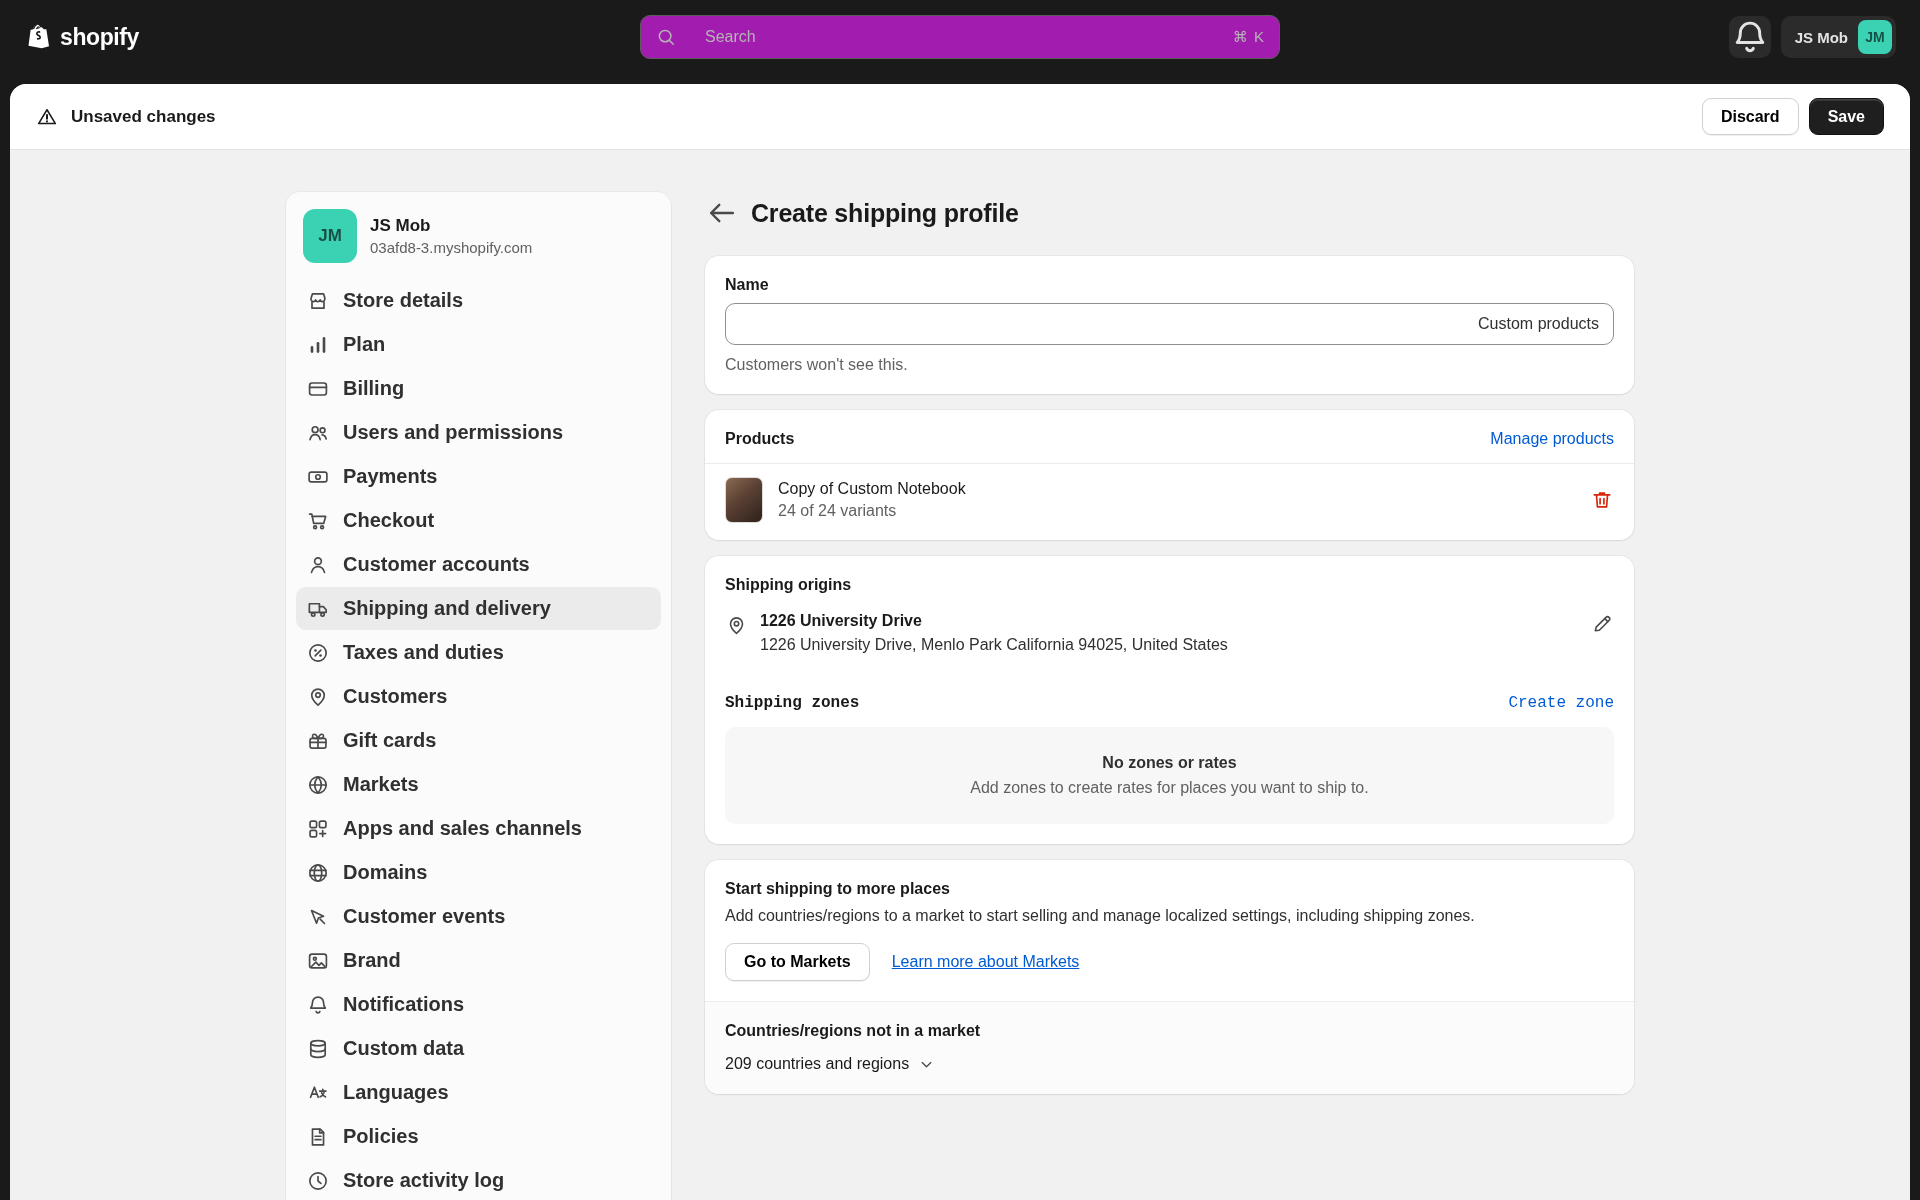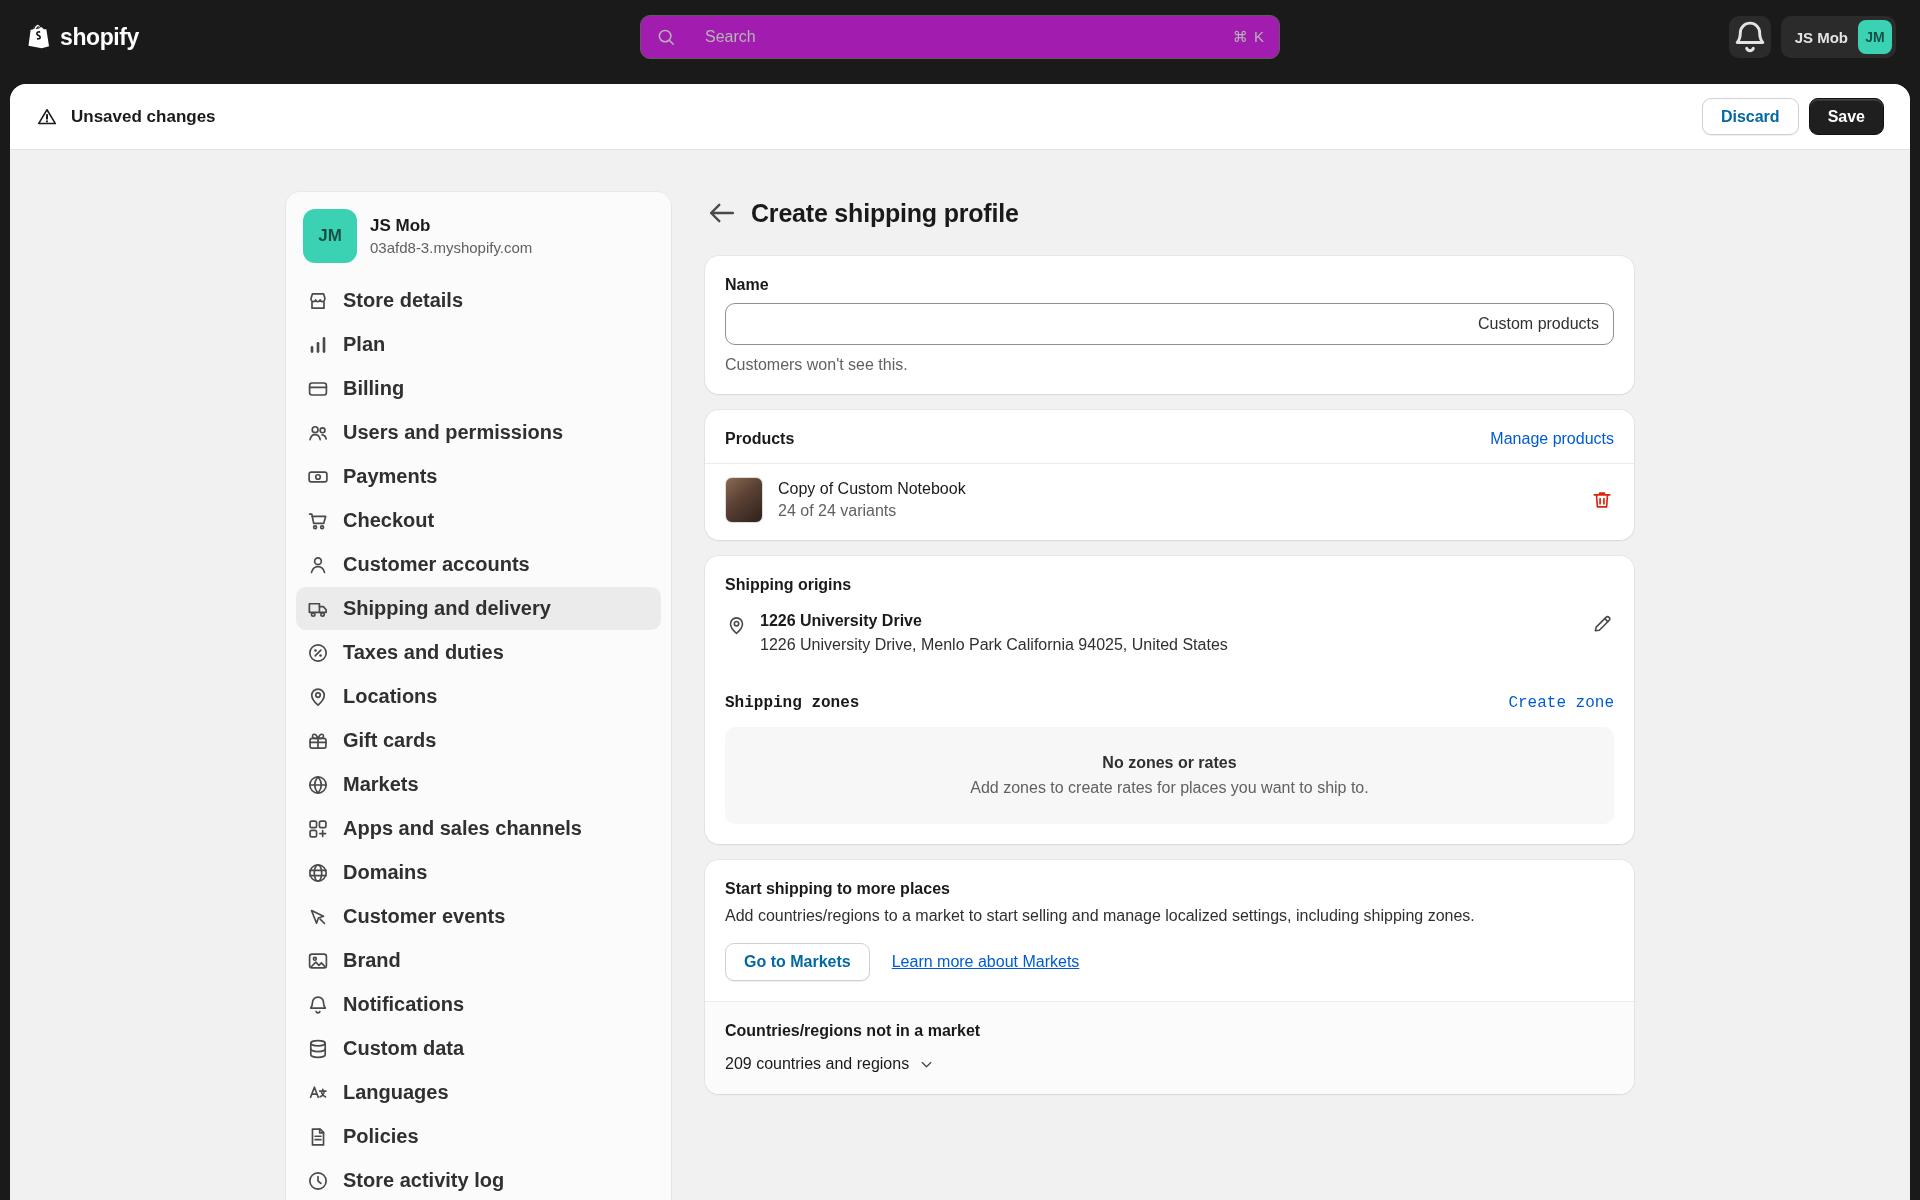--- a/index.html
+++ b/index.html
@@ -55,21 +55,21 @@
     height: 66px; background: #fff; border-bottom: 1px solid #e3e3e3;
     border-radius: 16px 16px 0 0; display: flex; align-items: center; padding: 0 26px;
   }
   .savebar .wicon { width: 22px; height: 22px; color: #1a1a1a; }
   .savebar-title { margin-left: 13px; font-size: 17px; font-weight: 700; color: #1a1a1a; }
   .savebar-actions { margin-left: auto; display: flex; gap: 10px; }
   .btn {
     font: inherit; font-size: 16px; font-weight: 600; border-radius: 9px;
     padding: 9px 18px; cursor: pointer; line-height: 1.1;
   }
-  .btn-secondary { background: #fff; border: 1px solid #d0d0d0; box-shadow: 0 1px 0 rgba(0,0,0,.06); color: #0369a1; }
+  .btn-secondary { background: #fff; border: 1px solid #d0d0d0; box-shadow: 0 1px 0 rgba(0,0,0,.06); color: #000000; }
   .btn-primary { background: var(--c-save); border: 1px solid #111; color: #fff; box-shadow: inset 0 1.5px 0 rgba(255,255,255,.18); }
 
   
   .content { display: flex; gap: 34px; width: 1348px; margin: 0 auto; padding-top: 42px; align-items: flex-start; }
 
   
   .sidebar {
     width: 385px; background: #fbfbfb; border-radius: 14px;
     box-shadow: 0 1px 2px rgba(0,0,0,.06), 0 0 0 1px rgba(0,0,0,.03);
     min-height: 1100px; padding-bottom: 10px;
@@ -302,21 +302,21 @@
             </span>
             <span class="label">Taxes and duties</span>
           </div>
           <div class="nav-item">
             <span class="icon">
               <svg viewBox="0 0 20 20" fill="none" stroke="currentColor" stroke-width="1.4" stroke-linecap="round" stroke-linejoin="round" style="width:100%;height:100%">
                 <path d="M10 16.8S4.8 12.4 4.8 8.6a5.2 5.2 0 0 1 10.4 0c0 3.8-5.2 8.2-5.2 8.2z"></path>
                 <circle cx="10" cy="8.4" r="1.9"></circle>
               </svg>
             </span>
-            <span class="label">Locations</span>
+            <span class="label">Customers</span>
           </div>
           <div class="nav-item">
             <span class="icon">
               <svg viewBox="0 0 20 20" fill="none" stroke="currentColor" stroke-width="1.4" stroke-linecap="round" stroke-linejoin="round" style="width:100%;height:100%">
                 <rect x="3.4" y="7.8" width="13.2" height="8.2" rx="1.6"></rect>
                 <path d="M10 7.8v8.2M3.4 11.2h13.2"></path>
                 <path d="M10 7.8S8.6 4 6.6 4.4c-1.8.4-1.4 3 .4 3.4H10zm0 0s1.4-3.8 3.4-3.4c1.8.4 1.4 3-.4 3.4H10z"></path>
               </svg>
             </span>
             <span class="label">Gift cards</span>

